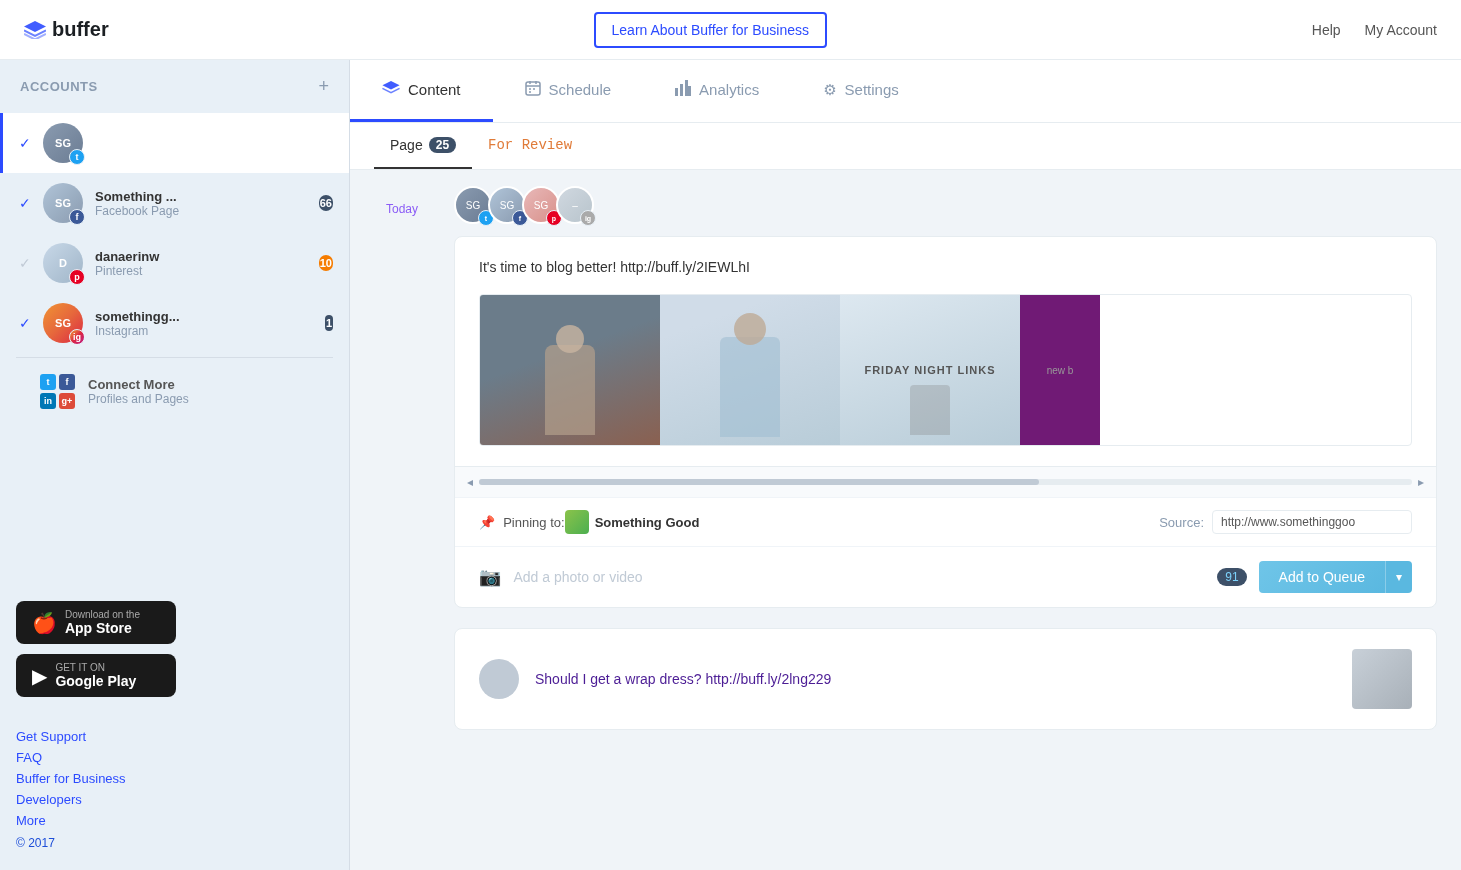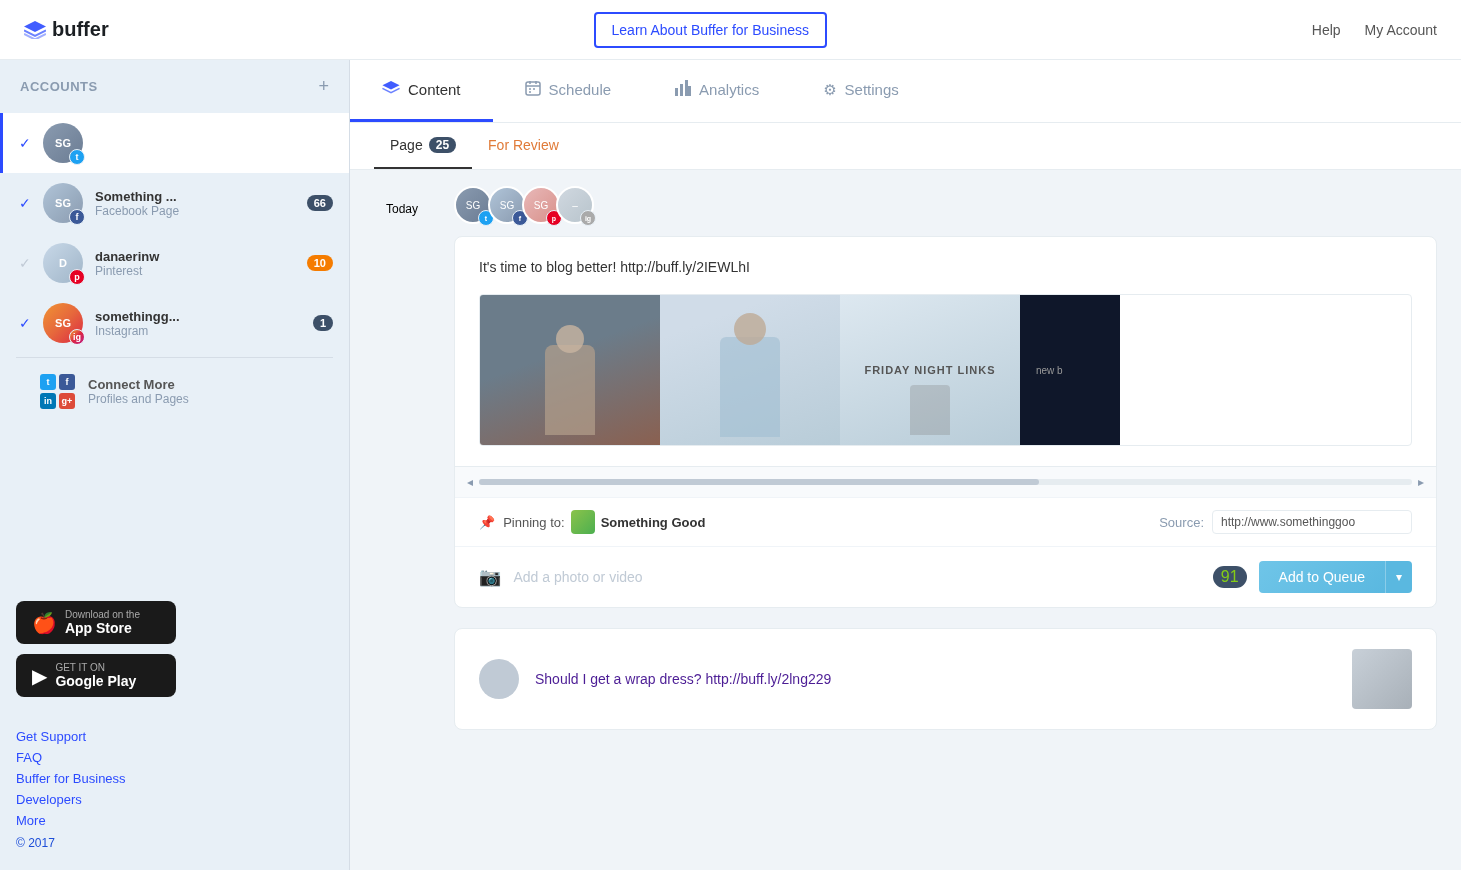--- a/index.html
+++ b/index.html
@@ -86,21 +86,21 @@
     .pinterest-badge { background: #e60023; }
     .instagram-badge { background: linear-gradient(135deg, #f09433, #e6683c, #dc2743, #cc2366, #bc1888); }
 
     .account-info { flex: 1; }
     .account-name { font-weight: 600; color: #333; font-size: 13px; }
     .account-type { color: #8a9bb0; font-size: 12px; }
     .account-count {
       background: #3d5068;
       color: #fff;
       border-radius: 12px;
-      padding: 2px 7px;
+      padding: 2px 1px;
       font-size: 11px;
       font-weight: 600;
     }
     .account-count.orange { background: #f57c00; }
 
     .connect-more {
       display: flex;
       align-items: center;
       padding: 12px 16px;
       cursor: pointer;
@@ -185,26 +185,26 @@
     }
     .sub-tab.active { color: #333; border-bottom: 2px solid #333; }
     .queue-badge {
       background: #3d5068;
       color: #fff;
       border-radius: 12px;
       padding: 1px 7px;
       font-size: 12px;
       font-weight: 600;
     }
-    .for-review { color: #e07b39; }
+    .for-review { color: #e07b39; font-family: Liberation Mono, monospace; }
 
     
     .content-area { flex: 1; overflow-y: auto; padding: 0; display: flex; }
     .timeline { width: 80px; min-width: 80px; display: flex; flex-direction: column; align-items: flex-end; padding-top: 20px; }
-    .timeline-label { color: #000000; font-size: 12px; padding: 12px 12px 0 0; }
+    .timeline-label { color: #8b5cf6; font-size: 12px; padding: 12px 12px 0 0; }
     .posts-area { flex: 1; padding: 16px 24px; }
 
     
     .post-card {
       background: #fff;
       border-radius: 8px;
       border: 1px solid #e6ecf0;
       margin-bottom: 20px;
       overflow: hidden;
     }
@@ -271,21 +271,21 @@
     .scroll-arrow-right { right: 12px; }
 
     .post-pin-row {
       display: flex;
       align-items: center;
       padding: 12px 24px;
       border-top: 1px solid #f0f4f8;
       font-size: 13px;
     }
     .pin-icon { margin-right: 8px; color: #8a9bb0; }
-    .pinning-to { color: #555; margin-right: 6px; }
+    .pinning-to { color: #555; margin-right: 0; }
     .pinning-board-icon { width: 24px; height: 24px; border-radius: 4px; background: linear-gradient(135deg, #8BC34A, #4CAF50); margin-right: 6px; display: inline-block; }
     .pinning-board-name { font-weight: 600; color: #333; }
     .source-label { color: #8a9bb0; margin-left: auto; margin-right: 8px; }
     .source-input {
       border: 1px solid #e6ecf0;
       border-radius: 4px;
       padding: 4px 8px;
       font-size: 12px;
       color: #555;
       width: 200px;
@@ -296,24 +296,24 @@
       display: flex;
       align-items: center;
       padding: 14px 24px;
       border-top: 1px solid #f0f4f8;
       gap: 12px;
     }
     .compose-camera { color: #8a9bb0; font-size: 18px; cursor: pointer; }
     .compose-text { color: #c0cad5; font-size: 14px; flex: 1; }
     .compose-count {
       background: #3d5068;
-      color: #84cc16;
+      color: #7dd3fc;
       border-radius: 12px;
       padding: 2px 8px;
-      font-size: 16px;
+      font-size: 12px;
     }
     .add-queue-btn {
       background: linear-gradient(135deg, #6fc5e8, #5ab8e0);
       color: #fff;
       border: none;
       border-radius: 4px 0 0 4px;
       padding: 8px 20px;
       font-size: 14px;
       cursor: pointer;
       font-weight: 500;
@@ -584,21 +584,21 @@
                 </div>
               </div>
 
               <div class="post-image-placeholder img3 friday-night-card" style="background:linear-gradient(160deg,#dde8f0 0%,#b8ccd8 100%);">
                 <div class="friday-night-text">FRIDAY NIGHT LINKS</div>
                 <div style="position:absolute;bottom:10px;left:0;right:0;display:flex;justify-content:center;">
                   <div style="width:40px;height:50px;background:rgba(130,130,130,0.3);border-radius:4px 4px 0 0;"></div>
                 </div>
               </div>
 
-              <div class="post-image-placeholder img4" style="background:#0f172a;display:flex;align-items:center;justify-content:flex-start;padding:8px;width:100px;">
+              <div class="post-image-placeholder img4" style="background:#701a75;display:flex;align-items:center;justify-content:center;padding:8px;width:80px;">
                 <span class="new-b-text">new b</span>
               </div>
             </div>
           </div>
 
           <div class="post-scrollbar-area">
             <div style="position:relative;padding:4px 0;">
               <span class="scroll-arrow-left">◂</span>
               <div class="post-scrollbar-track">
                 <div class="post-scrollbar-thumb"></div>

